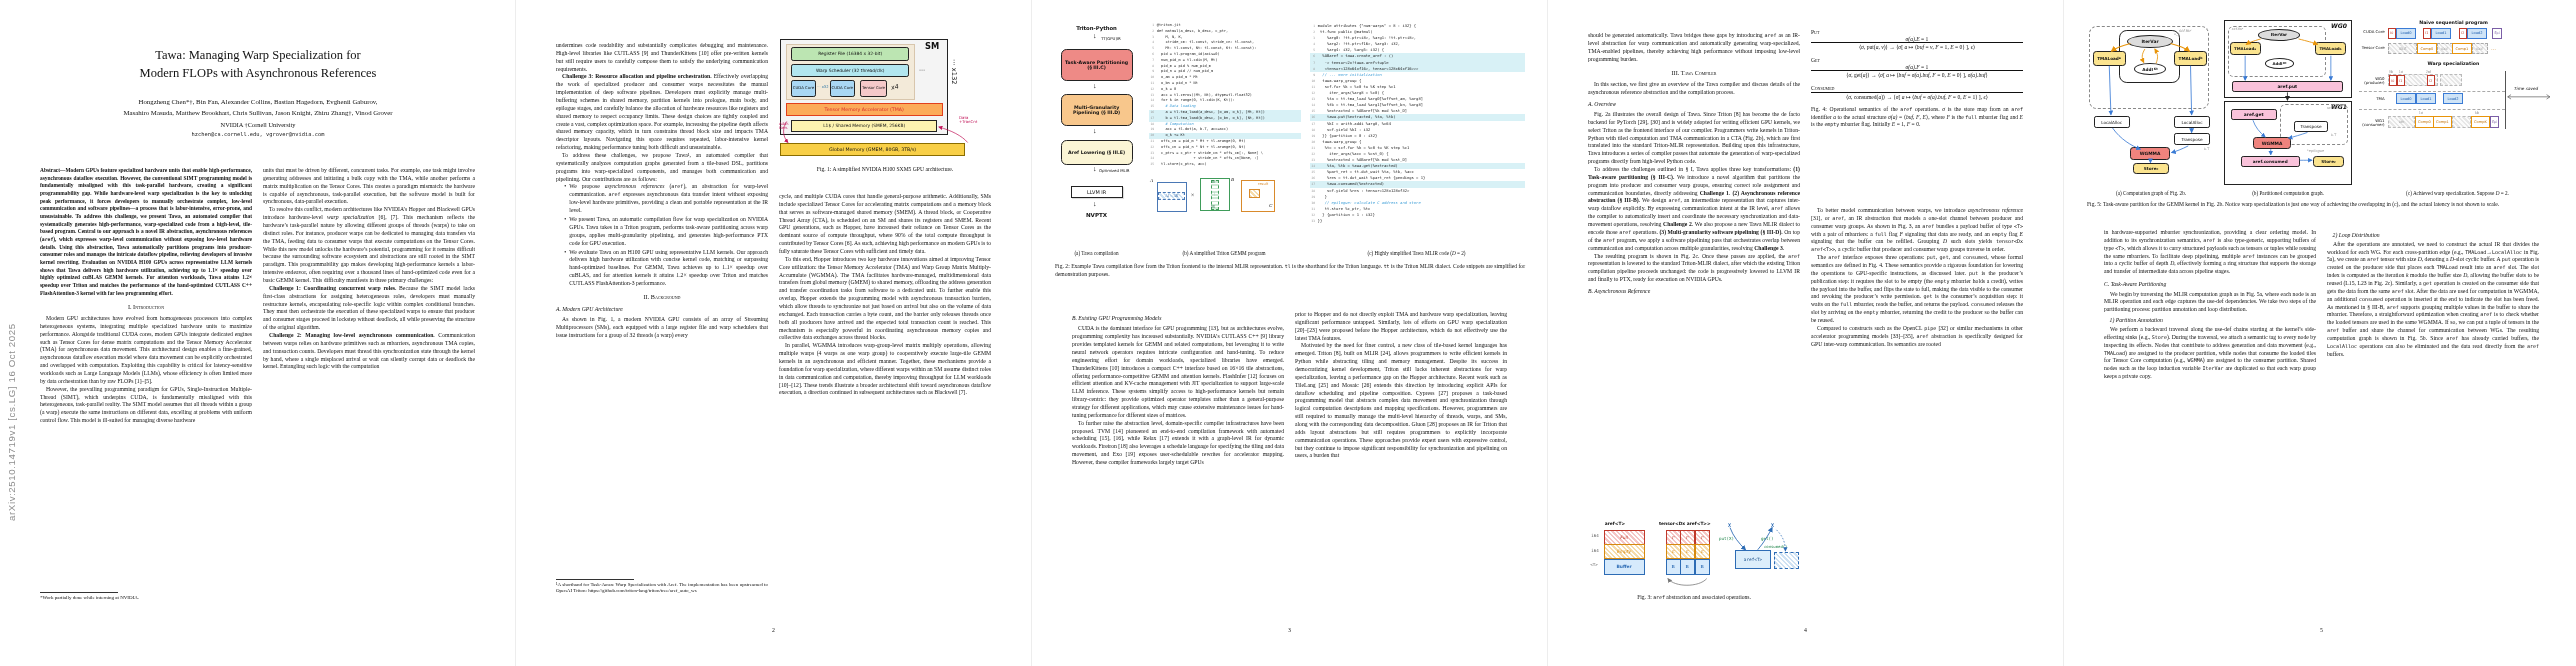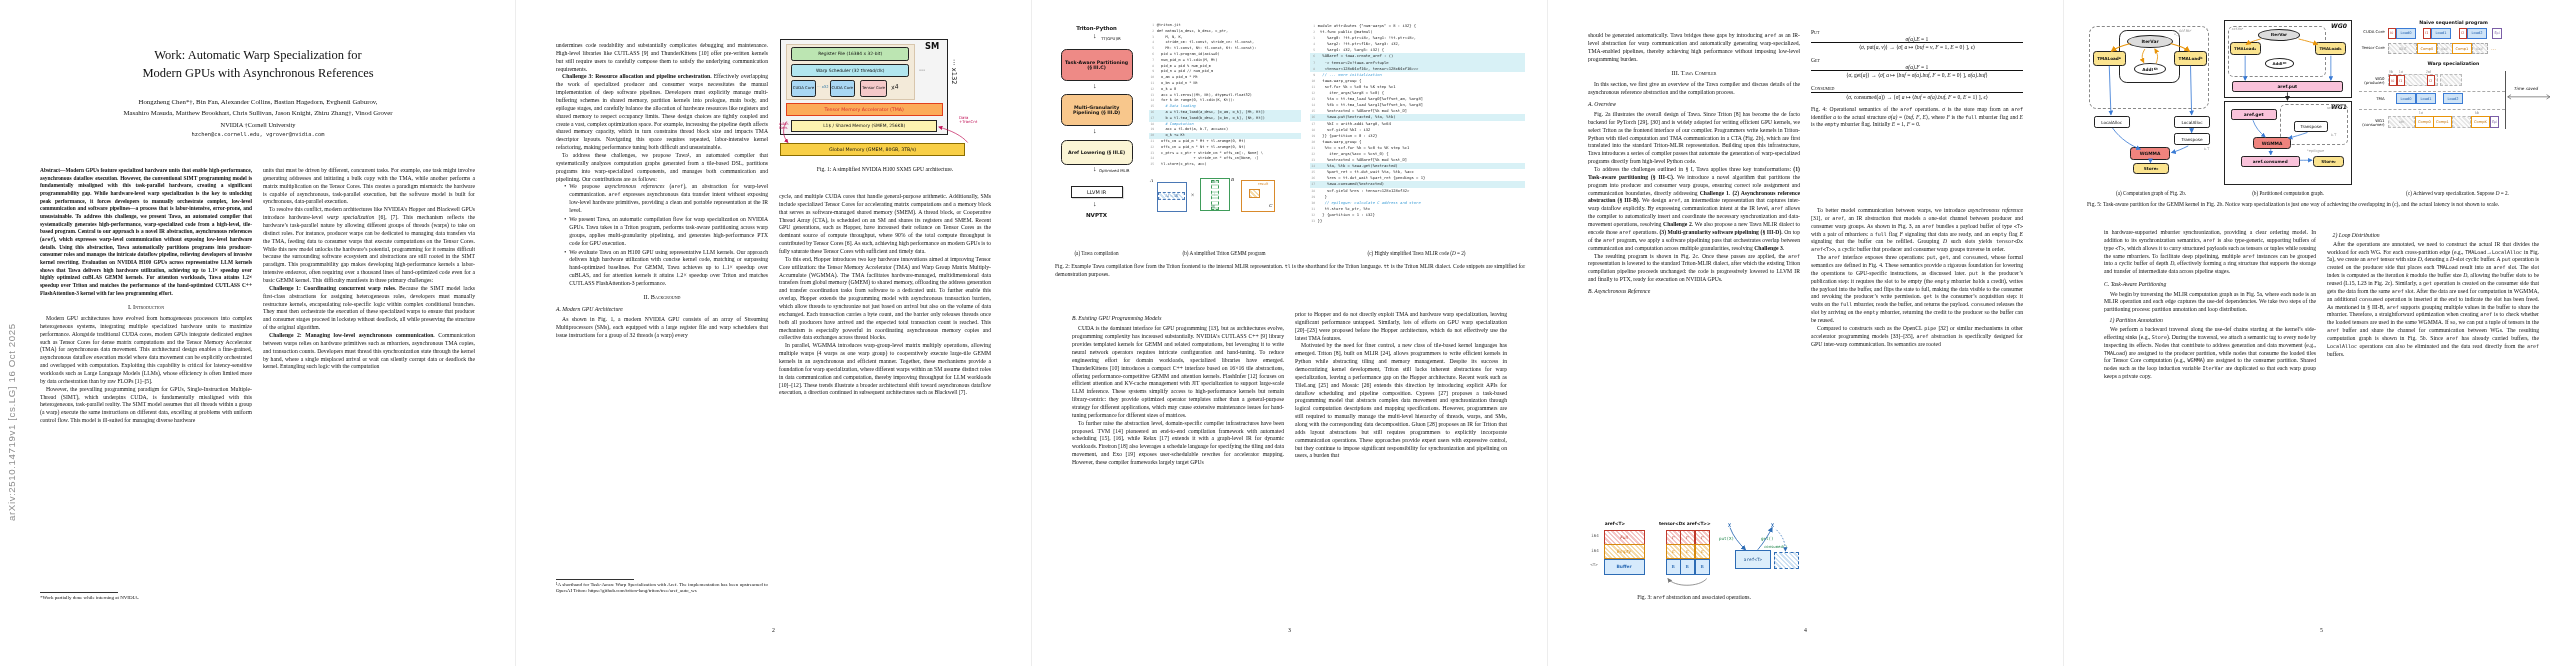--- a/index.html
+++ b/index.html
@@ -76,22 +76,22 @@
   .dashsep{position:absolute;border-top:0.6px dashed #aaa;height:0;}
 </style>
 </head>
 <body>
 
 <div class="sheet">
 
   <div class="page">
     <div class="watermark"><span>arXiv:2510.14719v1  [cs.LG]  16 Oct 2025</span></div>
     <div class="head">
-      <div class="title-line"><span>Work: Automatic Warp Specialization for</span></div>
-      <div class="title-line"><span>Modern GPUs with Asynchronous References</span></div>
+      <div class="title-line"><span>Tawa: Managing Warp Specialization for</span></div>
+      <div class="title-line"><span>Modern FLOPs with Asynchronous References</span></div>
       <div class="authors">
         <div><span>Hongzheng Chen*†,  Bin Fan,  Alexander Collins,  Bastian Hagedorn,  Evghenii Gaburov,</span></div>
         <div><span>Masahiro Masuda,  Matthew Brookhart,  Chris Sullivan,  Jason Knight,  Zhiru Zhang†,  Vinod Grover</span></div>
       </div>
       <div class="affil"><span>NVIDIA   †Cornell University</span></div>
       <div class="email"><span>hzchen@cs.cornell.edu, vgrover@nvidia.com</span></div>
     </div>
     <div class="txtcol" style="left:40px;top:167px;">
         <div class="blk blk-abstract"><span class="ri-b">Abstract—Modern GPUs feature specialized hardware units that enable high-performance, asynchronous dataflow execution. However, the conventional SIMT programming model is fundamentally misaligned with this task-parallel hardware, creating a significant programmability gap. While hardware-level warp specialization is the key to unlocking peak performance, it forces developers to manually orchestrate complex, low-level communication and software pipelines—a process that is labor-intensive, error-prone, and unsustainable. To address this challenge, we present Tawa, an automated compiler that systematically generates high-performance, warp-specialized code from a high-level, tile-based program. Central to our approach is a novel IR abstraction, asynchronous references (</span><span class="ri-b ri-m">aref</span><span class="ri-b">), which expresses warp-level communication without exposing low-level hardware details. Using this abstraction, Tawa automatically partitions programs into producer-consumer roles and manages the intricate dataflow pipeline, relieving developers of invasive kernel rewriting. Evaluation on NVIDIA H100 GPUs across representative LLM kernels shows that Tawa delivers high hardware utilization, achieving up to 1.1× speedup over highly optimized cuBLAS GEMM kernels. For attention workloads, Tawa attains 1.2× speedup over Triton and matches the performance of the hand-optimized CUTLASS C++ FlashAttention-3 kernel with far less programming effort.</span></div>
         <div class="blk blk-h1"><span>I. Introduction</span></div>

